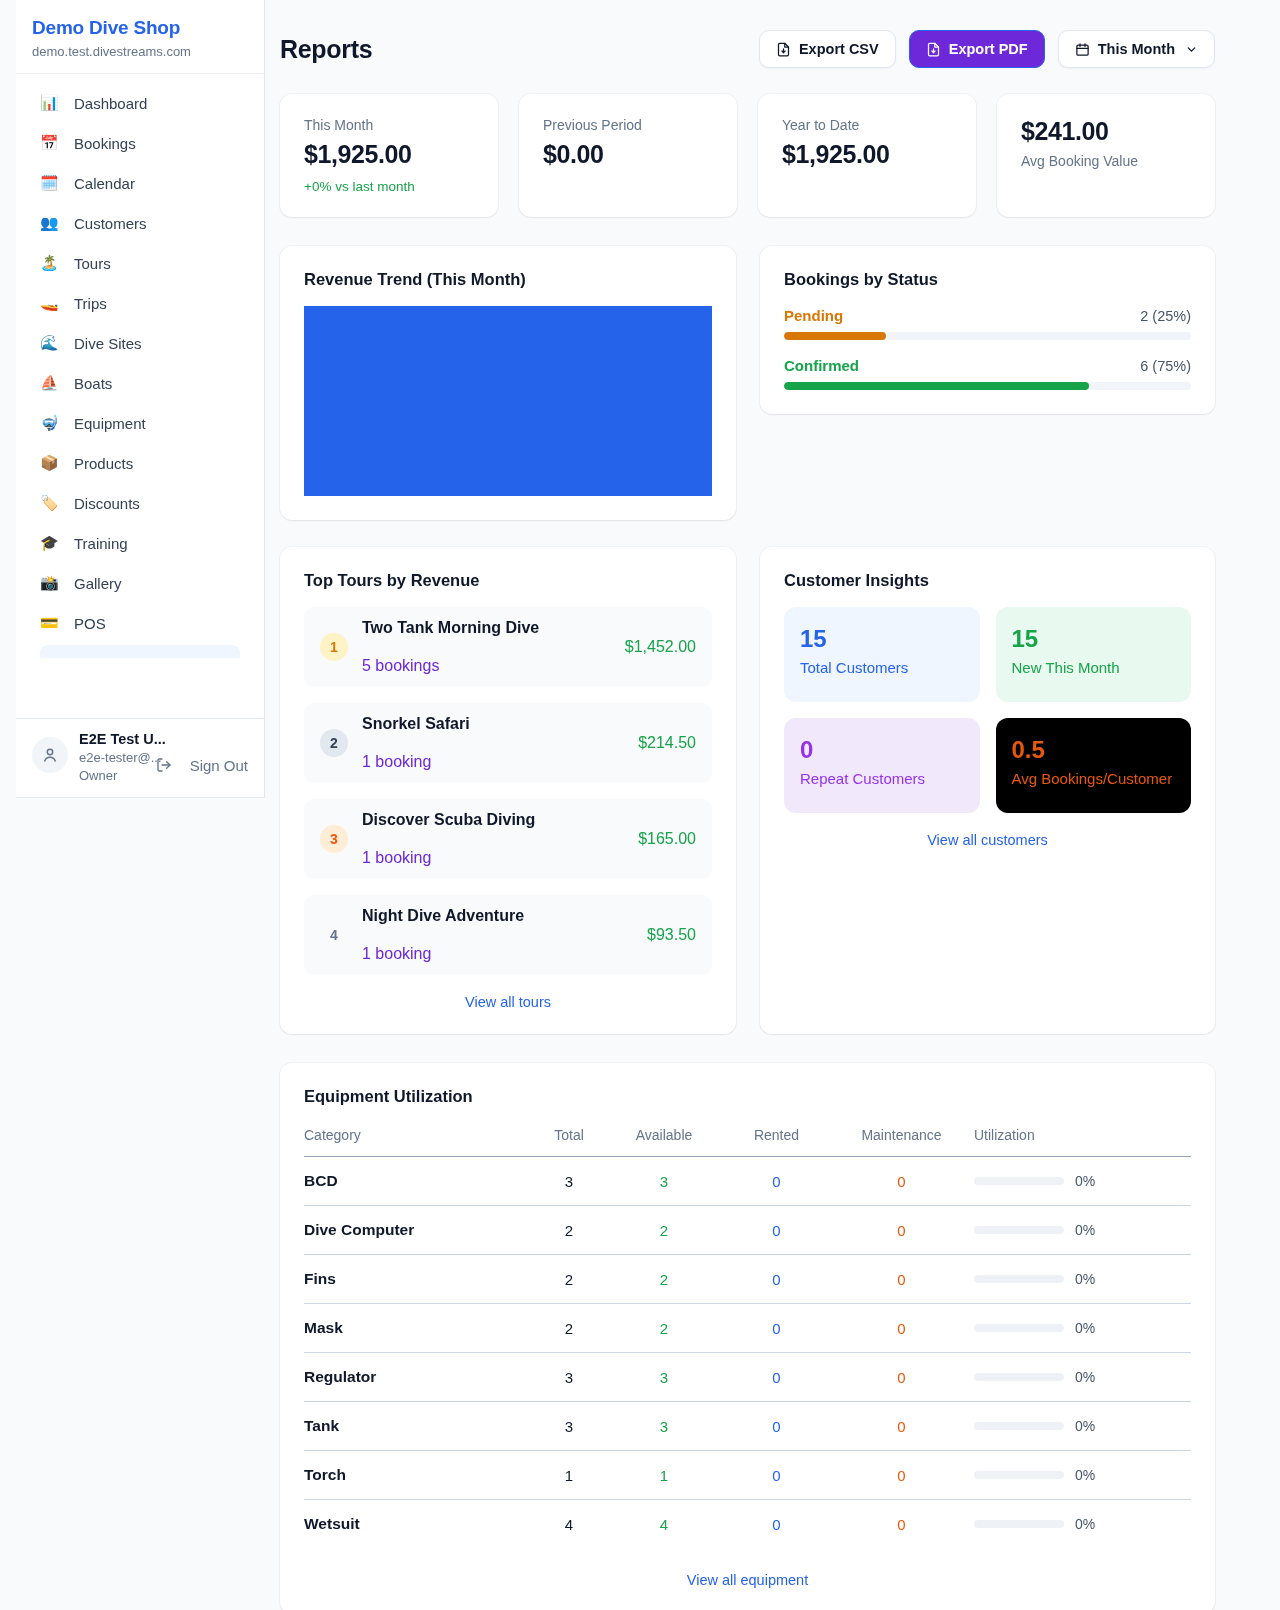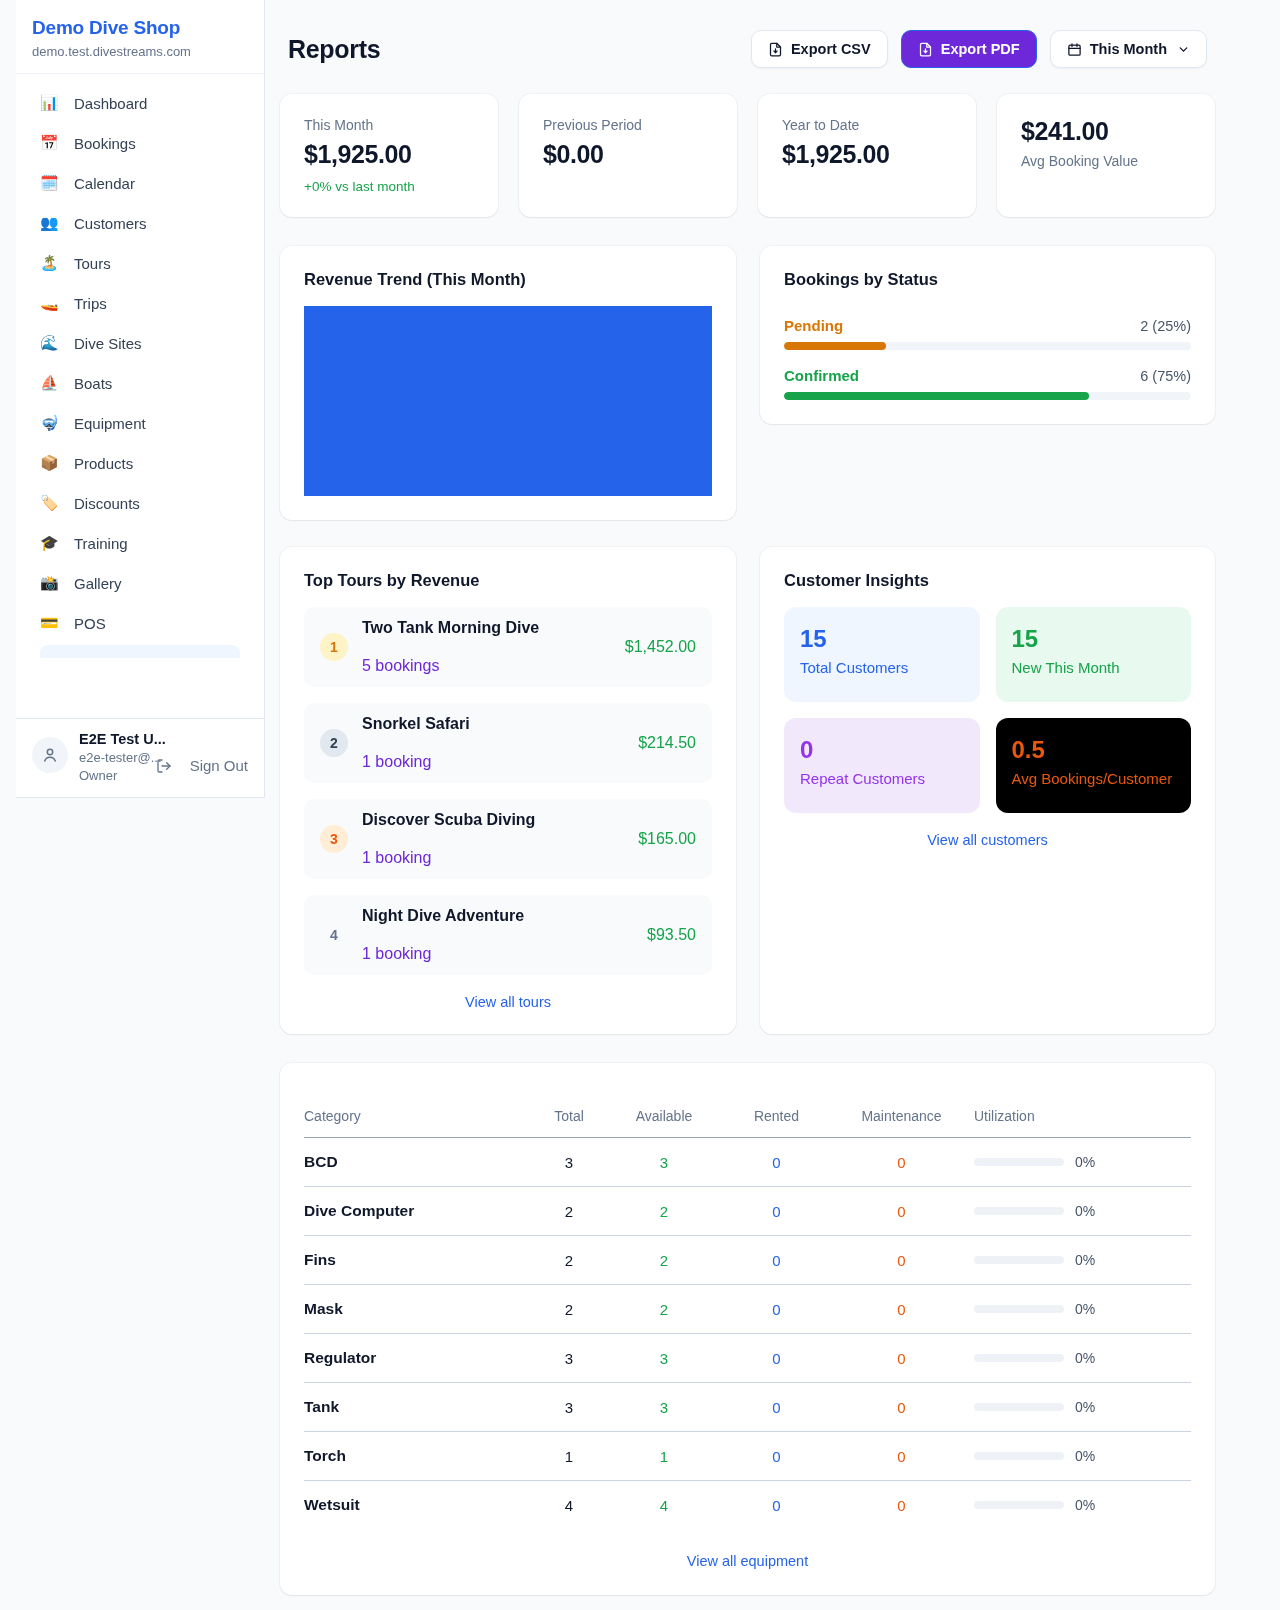--- a/index.html
+++ b/index.html
@@ -41,27 +41,27 @@
   .avatar {
     width: 36px; height: 36px; border-radius: 50%;
     background: #f1f5f9; color: #64748b;
     display: flex; align-items: center; justify-content: center; flex: none;
     margin-top: 6px;
   }
   .user-meta { flex: 1; min-width: 0; }
   .user-name { font-size: 14.5px; font-weight: bold; white-space: nowrap; }
   .user-email, .user-role { font-size: 13px; color: #64748b; margin-top: 3px; white-space: nowrap; }
   .signout {
-    display: flex; align-items: flex-end; gap: 18px;
+    display: flex; align-items: flex-start; gap: 18px;
     color: #64748b; font-size: 15px; margin-top: 26px; cursor: pointer; flex: none;
   }
 
   
   .main { position: absolute; left: 280px; top: 0; width: 935px; }
-  .page-head { display: flex; justify-content: space-between; align-items: center; margin: 30px 8px 26px; }
+  .page-head { display: flex; justify-content: space-between; align-items: center; margin: 30px 0 26px; }
   .page-title { font-size: 25px; font-weight: bold; letter-spacing: -0.3px; }
   .btn-row { display: flex; gap: 13px; }
   .btn {
     height: 38px; border-radius: 10px; padding: 13px 16px;
     display: inline-flex; align-items: center; gap: 8px;
     font-size: 14.5px; font-weight: 600; cursor: pointer;
     font-family: "Liberation Sans", sans-serif;
   }
   .btn-outline { background: #fff; border: 1px solid #e2e8f0; color: #0f172a; box-shadow: 0 1px 2px rgba(15,23,42,.05); }
   .btn-primary { background: #6d28d9; border: 1px solid #2563eb; color: #fff; }
@@ -78,21 +78,21 @@
   .stat-card { padding: 23px 24px; min-height: 123px; }
   .stat-label { font-size: 14px; color: #64748b; }
   .stat-value { font-size: 25px; font-weight: bold; letter-spacing: -0.4px; margin-top: 7px; }
   .stat-delta { font-size: 13.5px; color: #16a34a; margin-top: 10px; }
   .stat-card.flip .stat-value { margin-top: 0; }
   .stat-card.flip .stat-label { margin-top: 7px; }
 
   
   .row2 { display: grid; grid-template-columns: 456px 455px; gap: 24px; align-items: start; margin-bottom: 27px; }
   .chart-bar { margin-top: 17px; height: 190px; width: 100%; }
-  .status-list { margin-top: 28px; }
+  .status-list { margin-top: 18px; }
   .status-item + .status-item { margin-top: 17px; }
   .status-head { display: flex; justify-content: space-between; align-items: baseline; margin-bottom: 8px; }
   .status-label { font-size: 15px; font-weight: 600; }
   .status-value { font-size: 14.5px; color: #475569; }
   .track { height: 8px; background: #f1f5f9; border-radius: 99px; overflow: hidden; }
   .fill { height: 100%; border-radius: 99px; }
 
   
   .row3 { display: grid; grid-template-columns: 456px 455px; gap: 24px; margin-bottom: 29px; }
   .tour-list { margin-top: 17px; }
@@ -391,20 +391,21 @@
         <div class="tile tile-orange">
           <div class="tile-value">0.5</div>
           <div class="tile-label">Avg Bookings/Customer</div>
         </div>
       </div>
       <a class="view-link">View all customers</a>
     </div>
   </section>
 
   <section class="card equip-card">
+    <div class="card-title">Equipment Utilization</div>
     <table>
       <colgroup>
           <col style="width:230px">
           <col style="width:70px">
           <col style="width:120px">
           <col style="width:105px">
           <col style="width:145px">
           <col>
         </colgroup>
       <thead>

